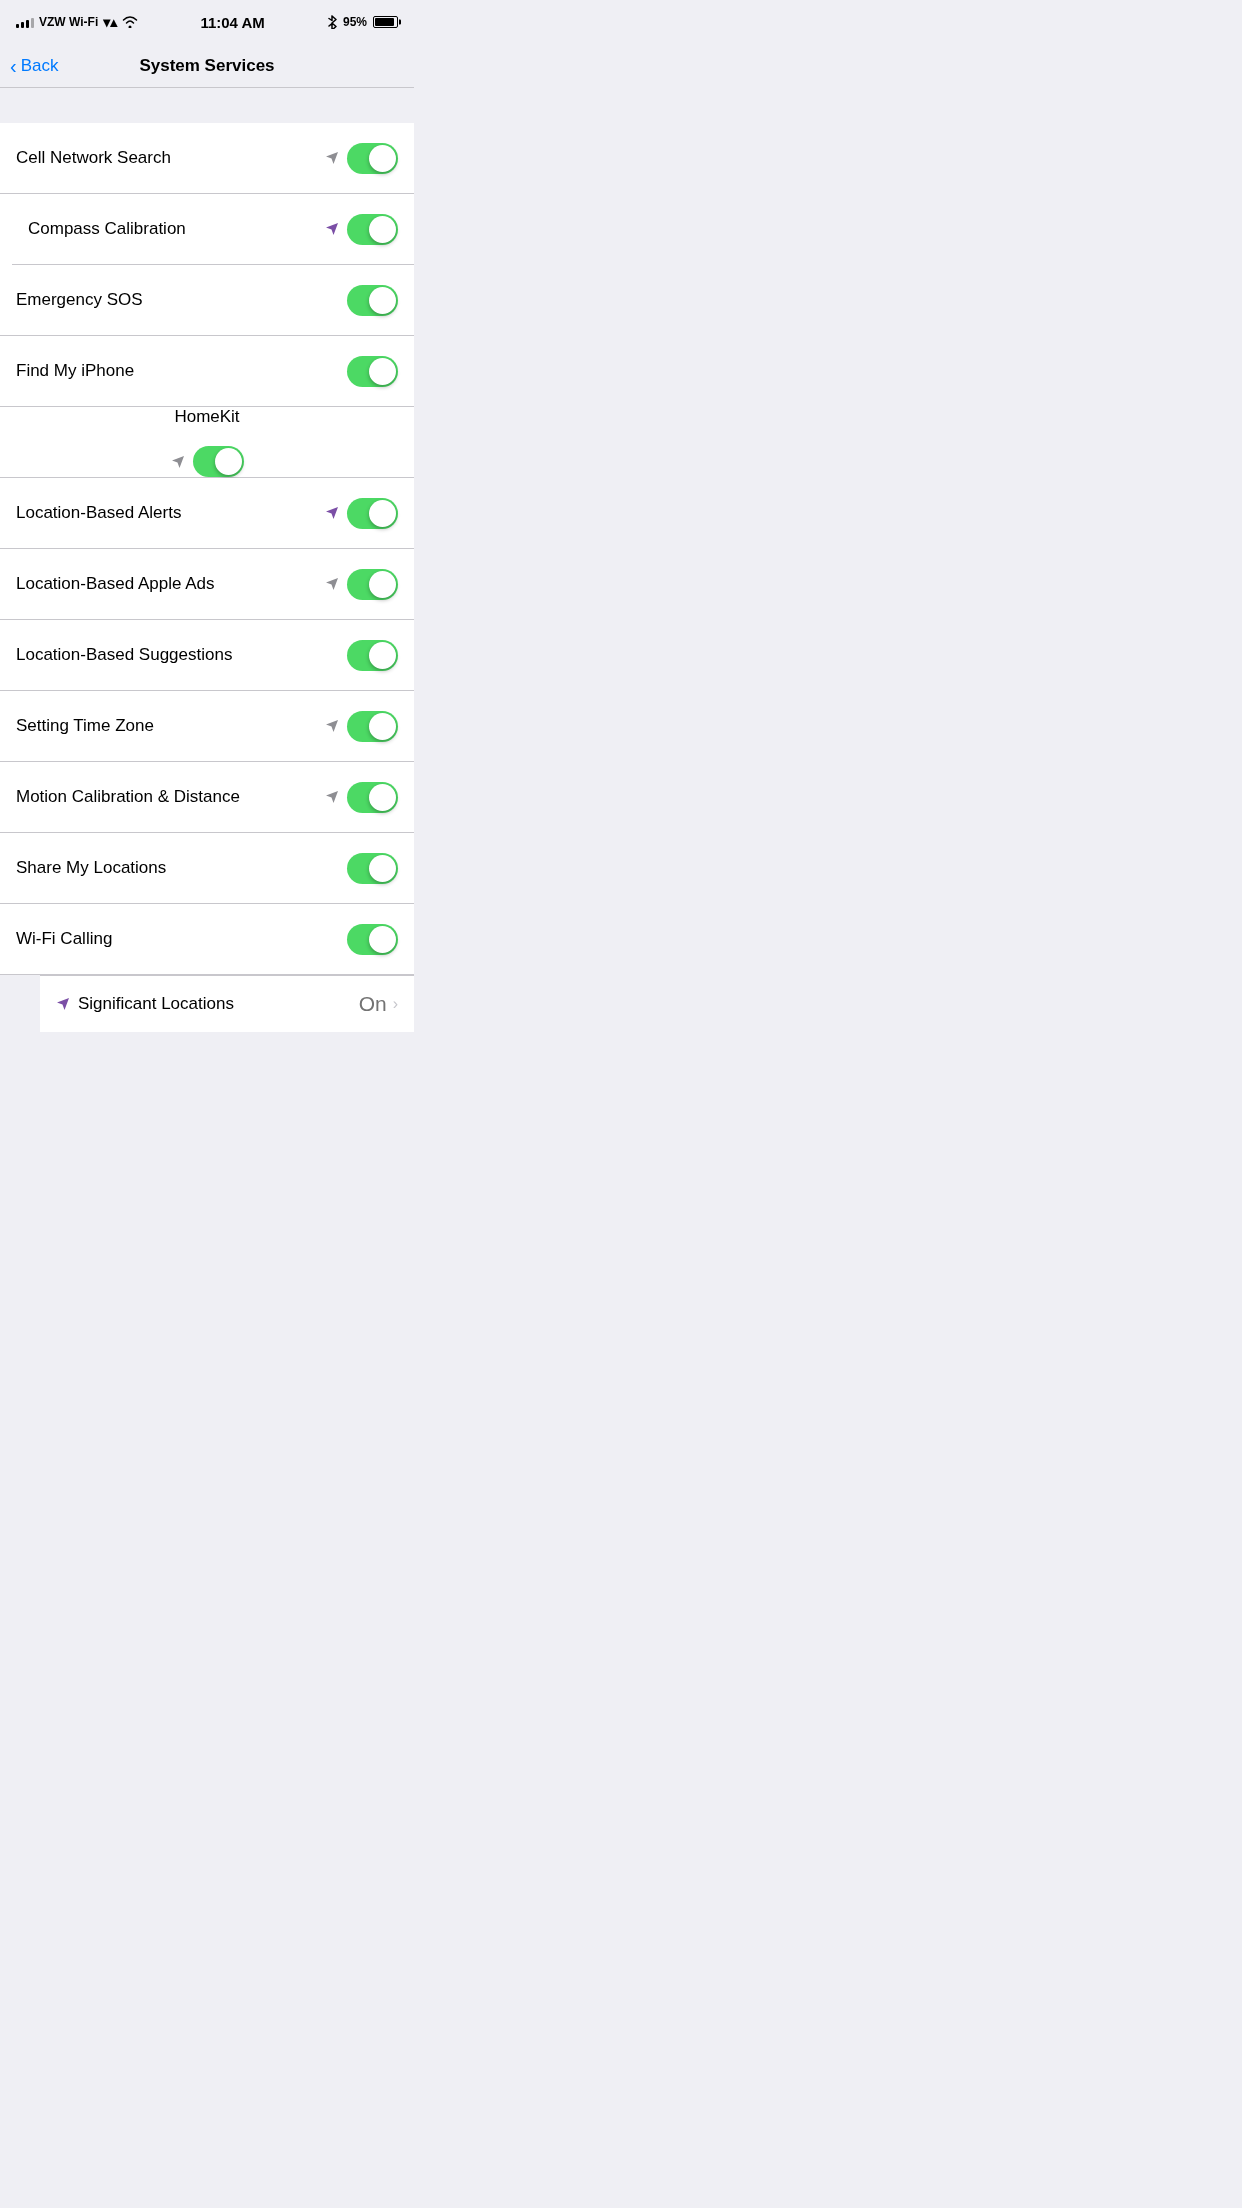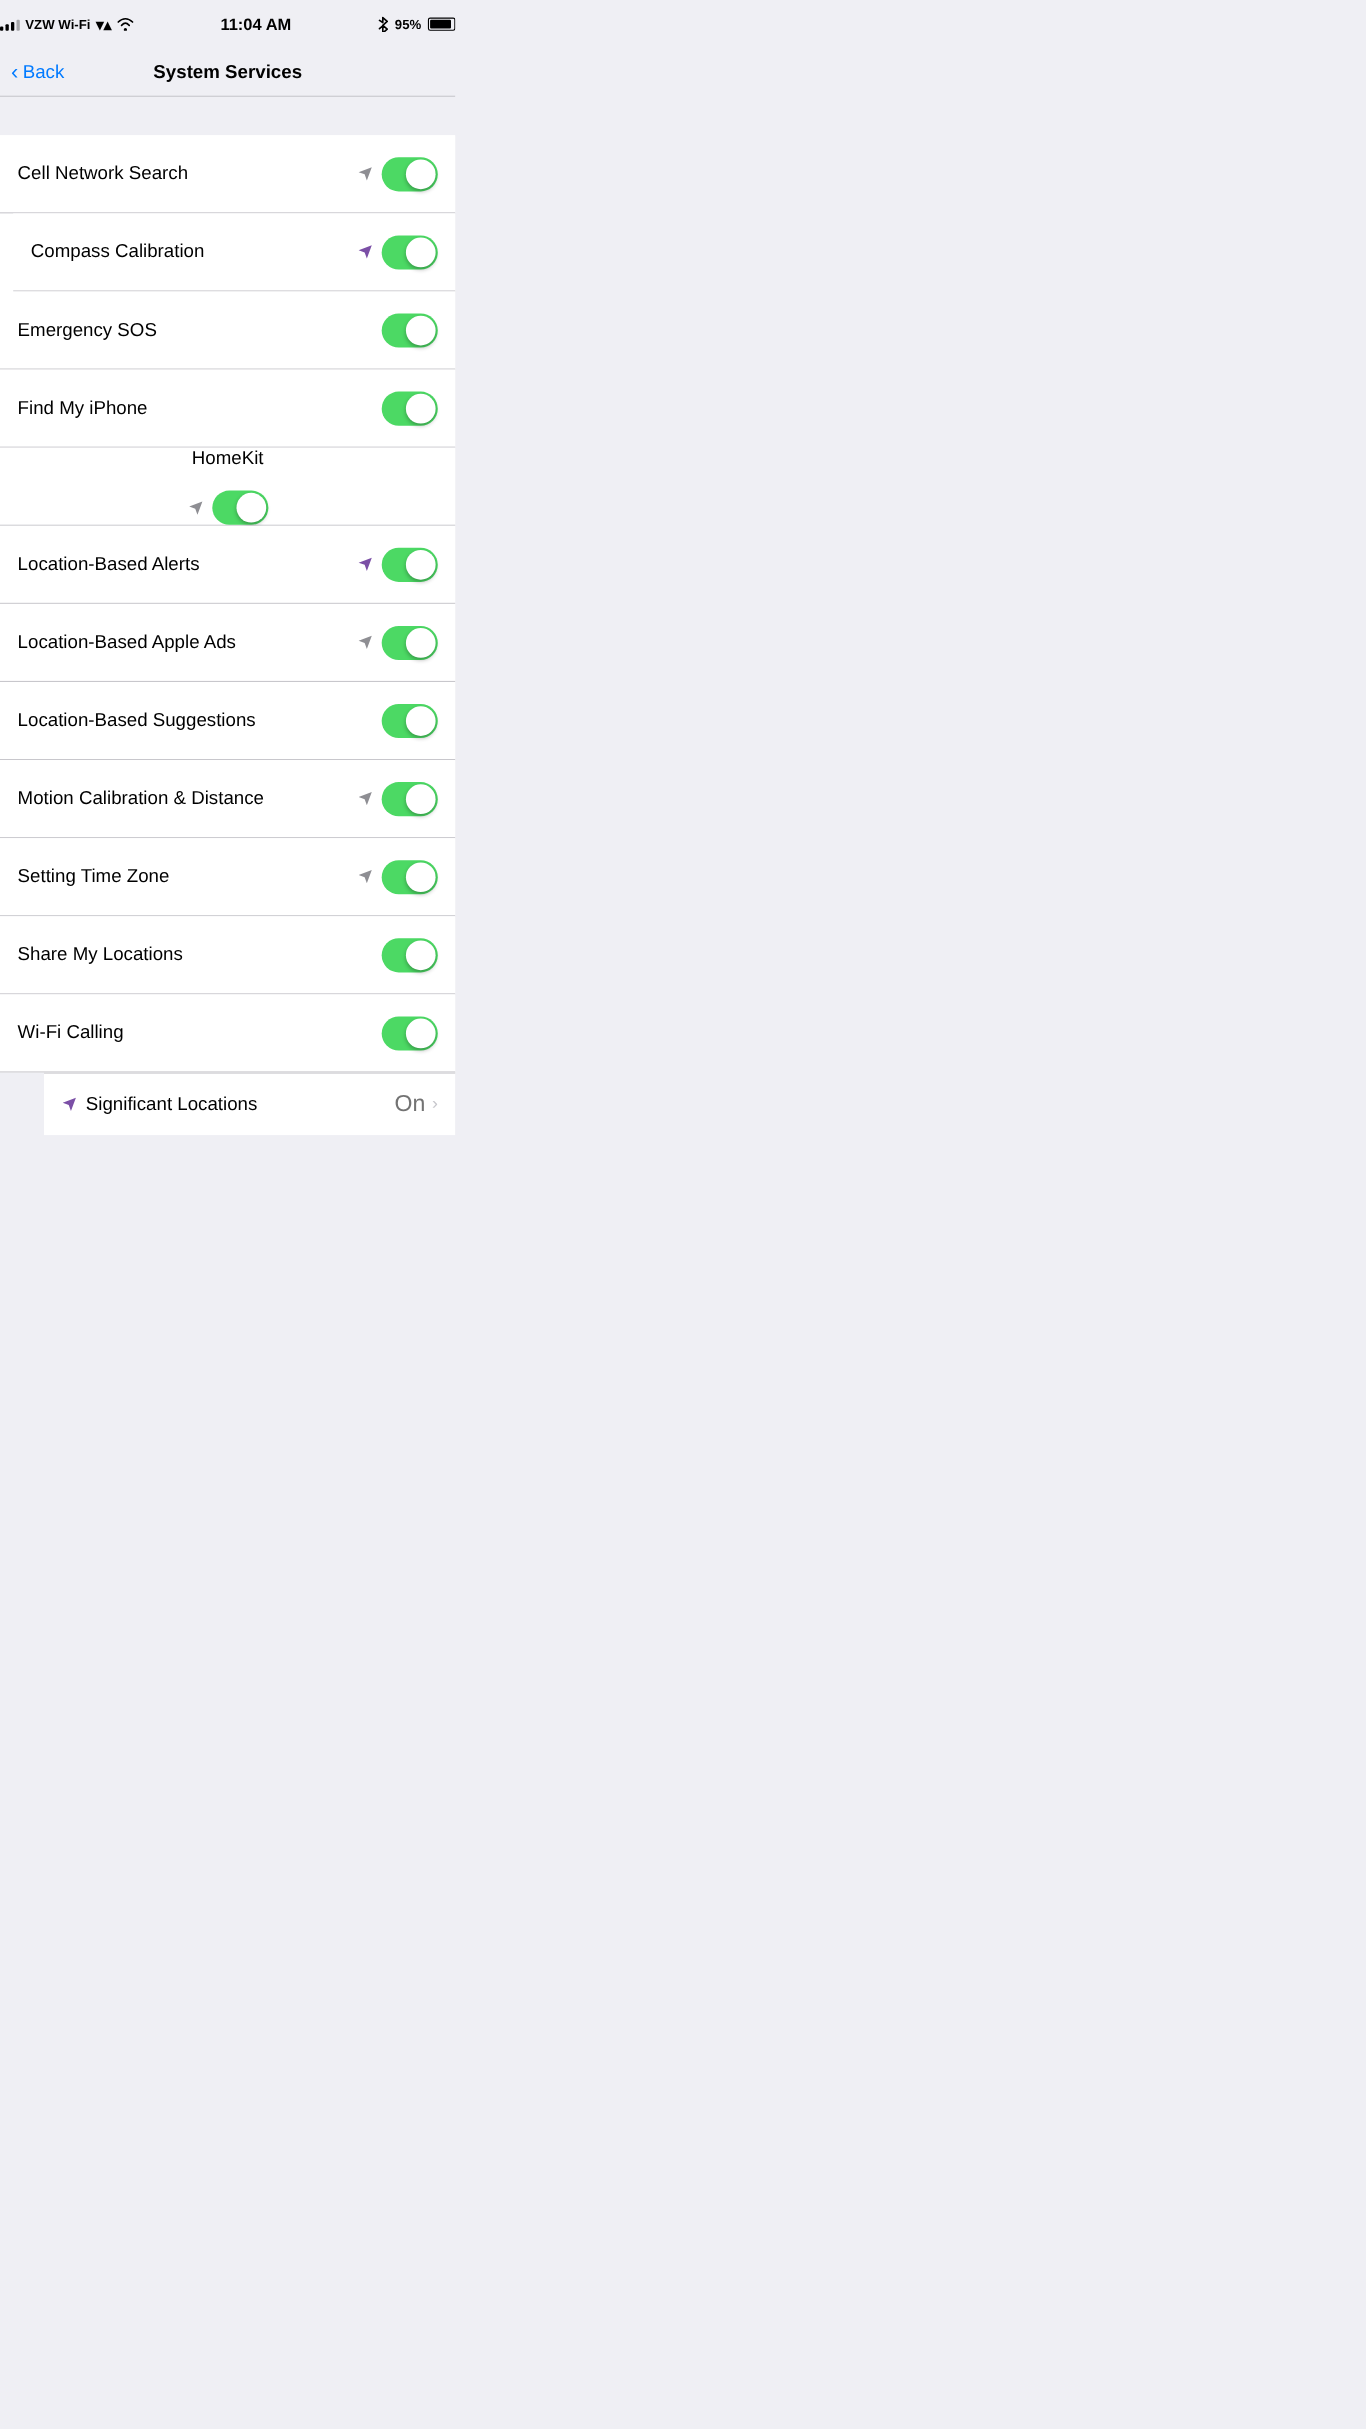--- a/index.html
+++ b/index.html
@@ -15,21 +15,21 @@
       overflow-x: hidden;
     }
 
     
     .status-bar {
       background: #efeff4;
       height: 44px;
       display: flex;
       align-items: center;
       justify-content: space-between;
-      padding: 0 0;
+      padding: 0 16px;
       font-size: 12px;
       font-weight: 600;
     }
     .status-left { display: flex; align-items: center; gap: 5px; font-size: 12px; }
     .status-center { font-size: 15px; font-weight: 600; }
     .status-right { display: flex; align-items: center; gap: 6px; font-size: 12px; }
 
     
     .signal-bars { display: flex; align-items: flex-end; gap: 2px; height: 12px; }
     .signal-bars span {
@@ -347,34 +347,34 @@
         <span>Location-Based Suggestions</span>
       </div>
       <div class="row-right">
         <div class="toggle">
           <div class="toggle-thumb"></div>
         </div>
       </div>
     </div>
     <div class="settings-row" style="border-bottom: 1px solid rgb(200, 199, 204);">
       <div class="row-left">
+        <span>Setting Time Zone</span>
+      </div>
+      <div class="row-right">
+        <svg width="14" height="14" viewBox="0 0 14 14">
+          <path d="M13 1 L1 5.5 L6.5 7.5 L8.5 13 Z" fill="#8e8e93"></path>
+        </svg>
+        <div class="toggle">
+          <div class="toggle-thumb"></div>
+        </div>
+      </div>
+    </div>
+    <div class="settings-row" style="border-bottom: 1px solid rgb(200, 199, 204);">
+      <div class="row-left">
         <span>Motion Calibration &amp; Distance</span>
-      </div>
-      <div class="row-right">
-        <svg width="14" height="14" viewBox="0 0 14 14">
-          <path d="M13 1 L1 5.5 L6.5 7.5 L8.5 13 Z" fill="#8e8e93"></path>
-        </svg>
-        <div class="toggle">
-          <div class="toggle-thumb"></div>
-        </div>
-      </div>
-    </div>
-    <div class="settings-row" style="border-bottom: 1px solid rgb(200, 199, 204);">
-      <div class="row-left">
-        <span>Setting Time Zone</span>
       </div>
       <div class="row-right">
         <svg width="14" height="14" viewBox="0 0 14 14">
           <path d="M13 1 L1 5.5 L6.5 7.5 L8.5 13 Z" fill="#8e8e93"></path>
         </svg>
         <div class="toggle">
           <div class="toggle-thumb"></div>
         </div>
       </div>
     </div>

